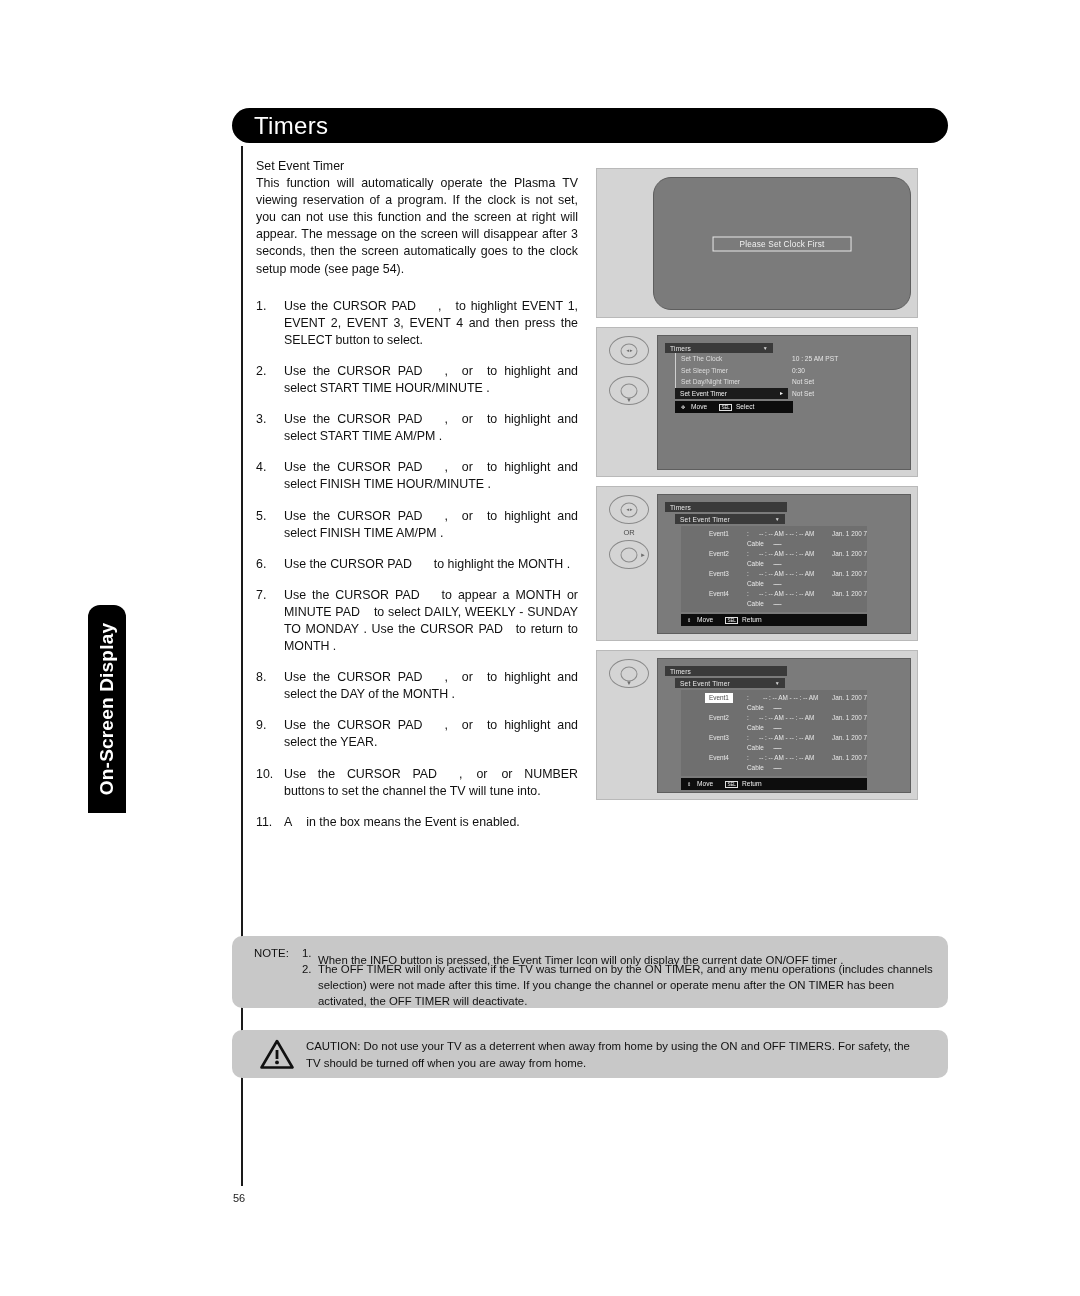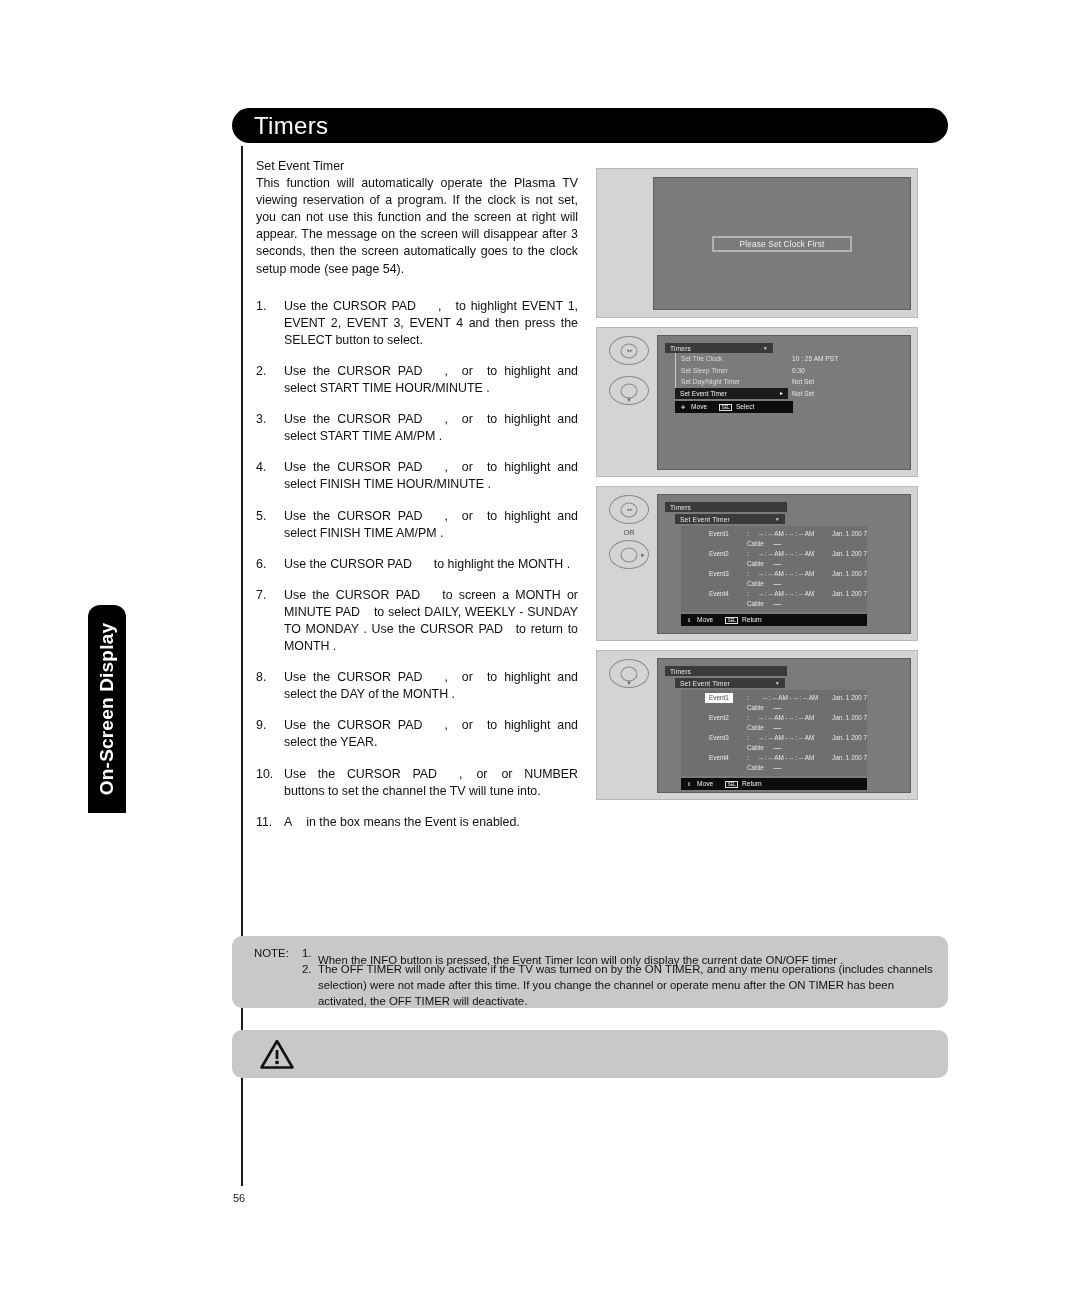--- a/index.html
+++ b/index.html
@@ -60,21 +60,21 @@
   }
   .fig.f1{height:150px;}
   .fig.f2{height:150px;}
   .fig.f3{height:155px;}
   .fig.f4{height:150px;}
 
   .tv{
     position:absolute;background:#7b7b7b;border:1px solid #5e5e5e;
     box-sizing:border-box;
   }
-  .fig.f1 .tv{left:56px;top:8px;right:6px;bottom:7px;}
+  .fig.f1 .tv{left:56px;top:8px;right:6px;bottom:7px;border-radius:18px;}
   .fig.f2 .tv{left:60px;top:7px;right:6px;bottom:6px;}
   .fig.f3 .tv{left:60px;top:7px;right:6px;bottom:6px;}
   .fig.f4 .tv{left:60px;top:7px;right:6px;bottom:6px;}
 
   
   .msg-box{
     position:absolute;left:50%;top:50%;transform:translate(-50%,-50%);
     border:1px solid #e8e8e8;color:#f2f2f2;font-size:8.2px;
     padding:2px 26px;white-space:nowrap;letter-spacing:.2px;
   }
@@ -213,21 +213,21 @@
       <span class="txt"><span>Use the CURSOR PAD</span><span class="gap"></span><span>,</span><span class="gap-s"></span><span>or</span><span class="gap-s"></span><span>to highlight and select FINISH TIME AM/PM .</span></span>
     </div>
 
     <div class="step">
       <span class="num">6.</span>
       <span class="txt"><span>Use the CURSOR PAD</span><span class="gap"></span><span>to highlight the  MONTH .</span></span>
     </div>
 
     <div class="step">
       <span class="num">7.</span>
-      <span class="txt"><span>Use the CURSOR PAD</span><span class="gap"></span><span>to screen a MONTH or</span> <span>MINUTE PAD</span><span class="gap-s"></span><span>to select DAILY, WEEKLY - SUNDAY TO MONDAY . Use the CURSOR PAD</span><span class="gap-xs"></span> <span>to return to  MONTH .</span></span>
+      <span class="txt"><span>Use the CURSOR PAD</span><span class="gap"></span><span>to appear a MONTH or</span> <span>MINUTE PAD</span><span class="gap-s"></span><span>to select DAILY, WEEKLY - SUNDAY TO MONDAY . Use the CURSOR PAD</span><span class="gap-xs"></span> <span>to return to  MONTH .</span></span>
     </div>
 
     <div class="step">
       <span class="num">8.</span>
       <span class="txt"><span>Use the CURSOR PAD</span><span class="gap"></span><span>,</span><span class="gap-s"></span><span>or</span><span class="gap-s"></span><span>to highlight and select the DAY of the MONTH .</span></span>
     </div>
 
     <div class="step">
       <span class="num">9.</span>
       <span class="txt"><span>Use the CURSOR PAD</span><span class="gap"></span><span>,</span><span class="gap-s"></span><span>or</span><span class="gap-s"></span><span>to highlight and select the YEAR.</span></span>
@@ -462,15 +462,16 @@
 </div>
 
 <div class="caution-box">
   <span class="tri">
     <svg width="34" height="30" viewBox="0 0 34 30" aria-hidden="true">
       <path d="M17 2 L32.5 28.5 L1.5 28.5 Z" fill="none" stroke="#111" stroke-width="2.6" stroke-linejoin="round"></path>
       <rect x="15.6" y="11" width="2.8" height="9" fill="#111"></rect>
       <circle cx="17" cy="23.4" r="1.9" fill="#111"></circle>
     </svg>
   </span>
+  <span class="ctxt">CAUTION:  Do not use your TV as a deterrent when away from home by using the    ON and OFF TIMERS. For safety, the TV should be turned off when you are away from home.</span>
 </div>
 
 <div class="page-num">56</div>
 
 </body></html>

